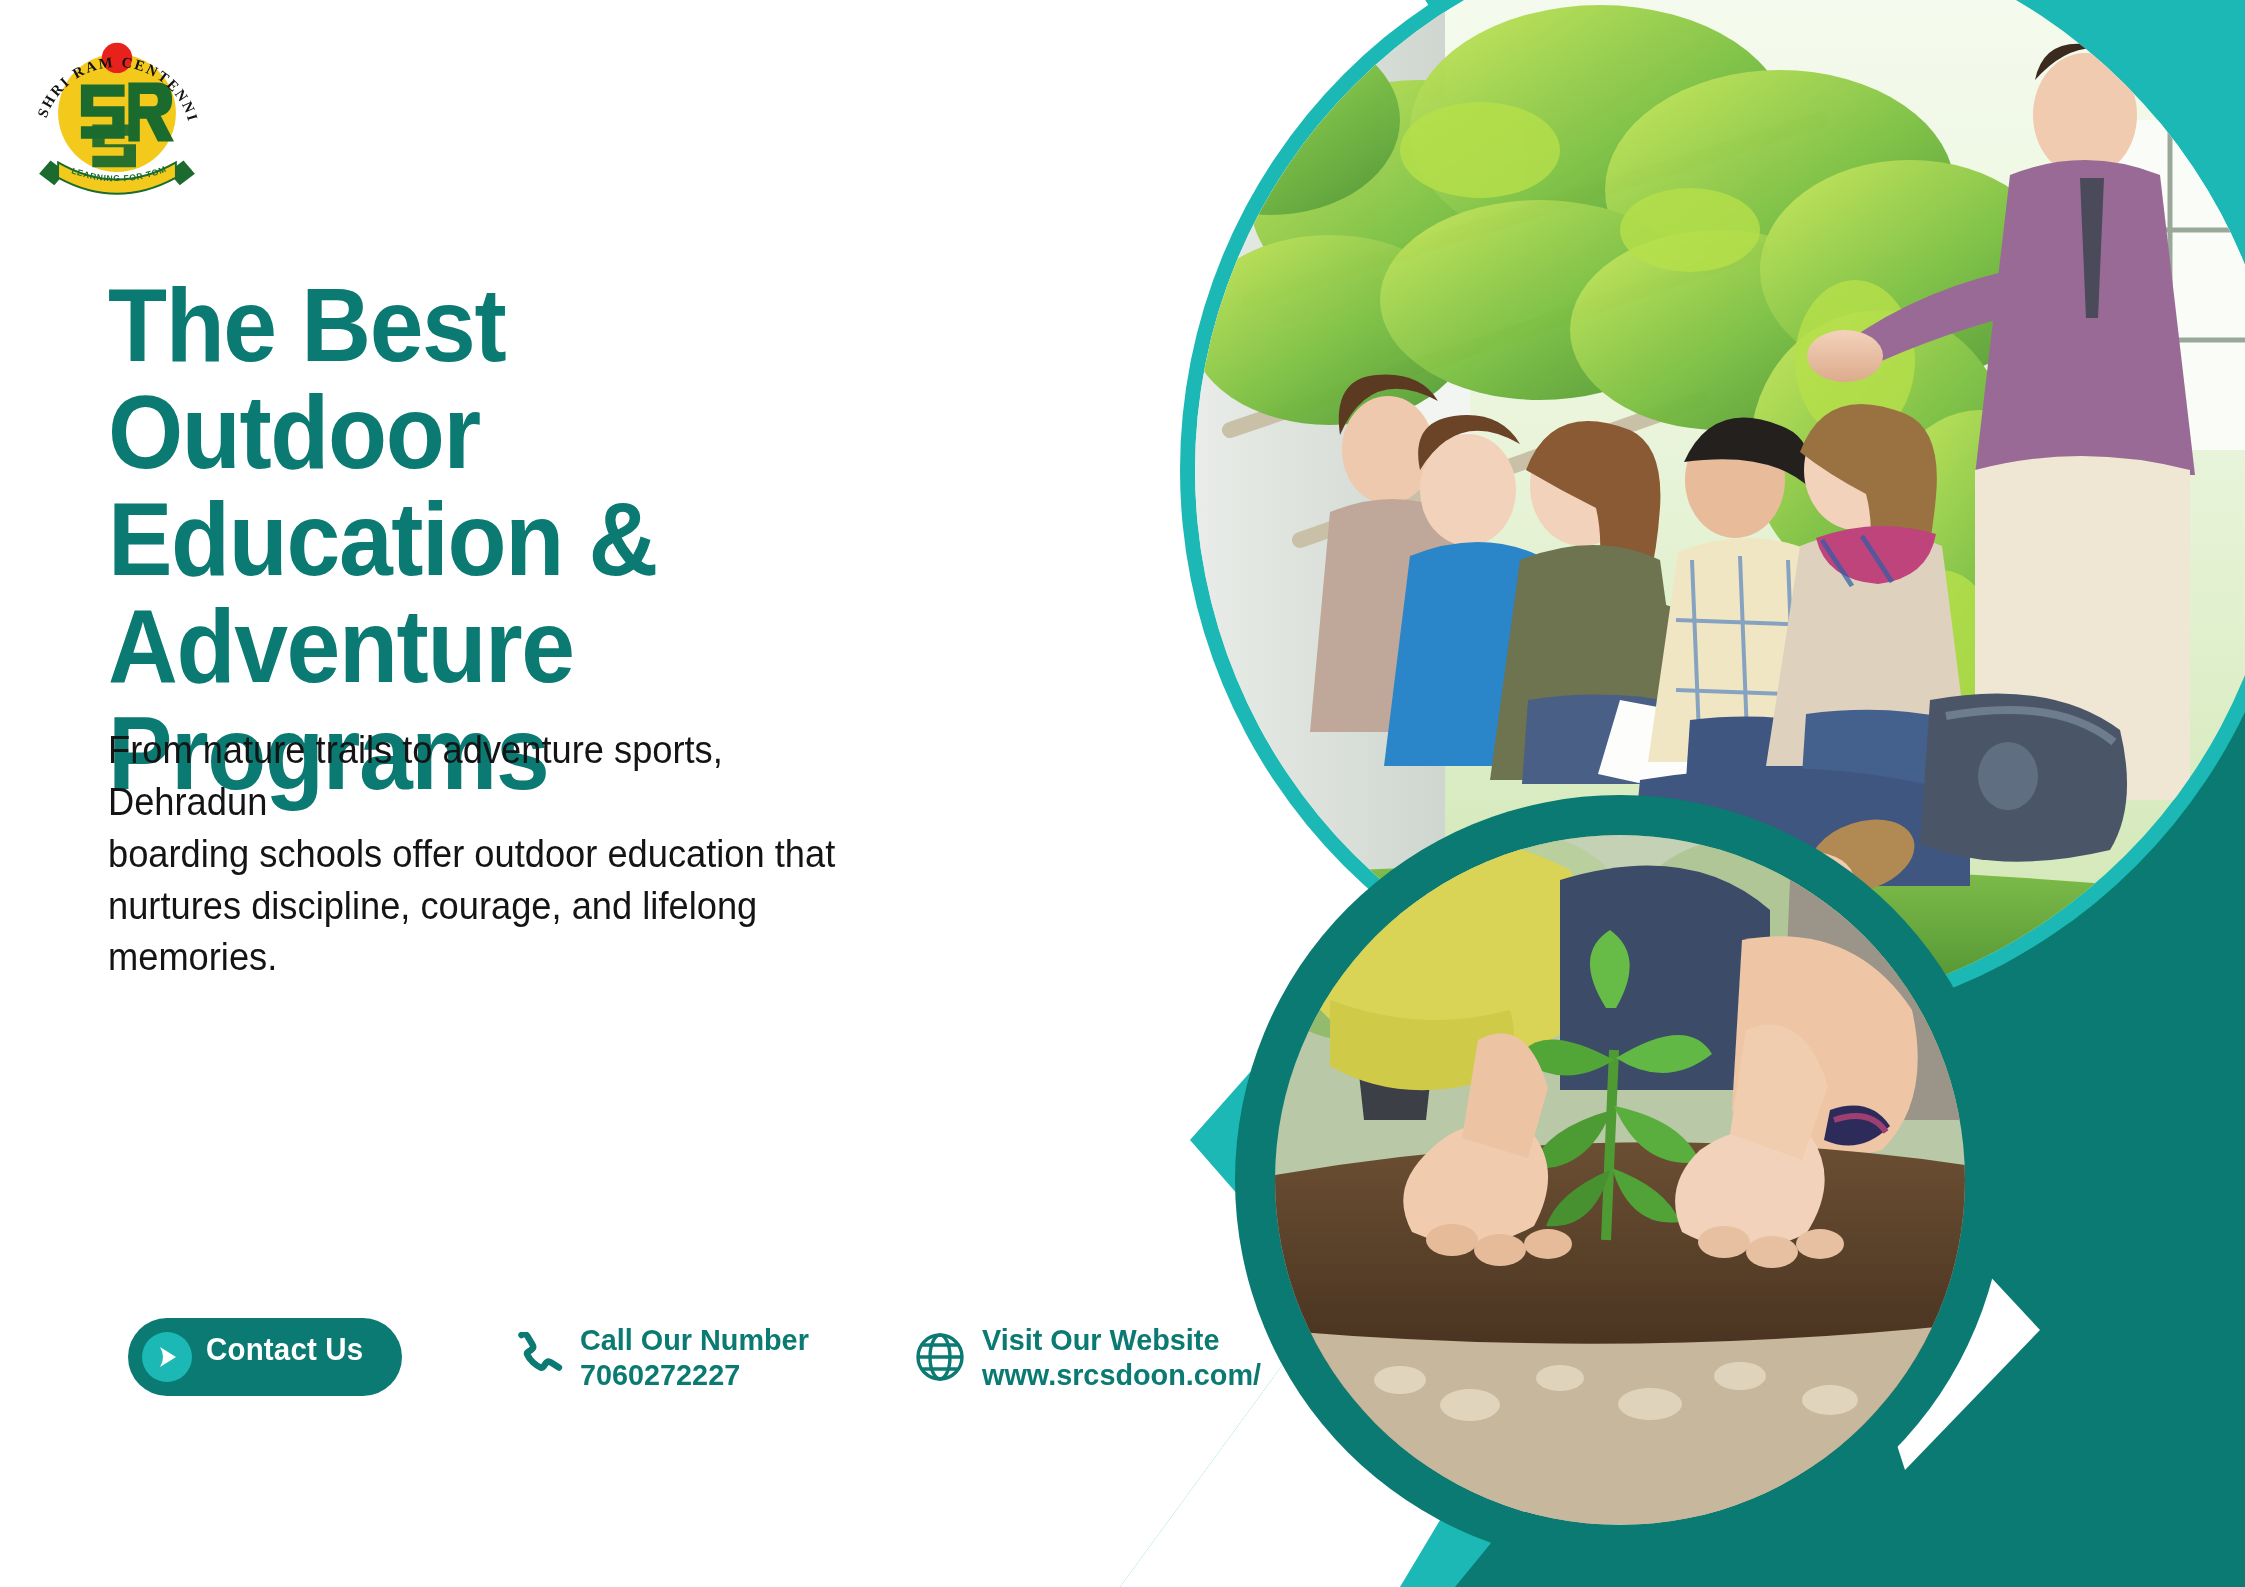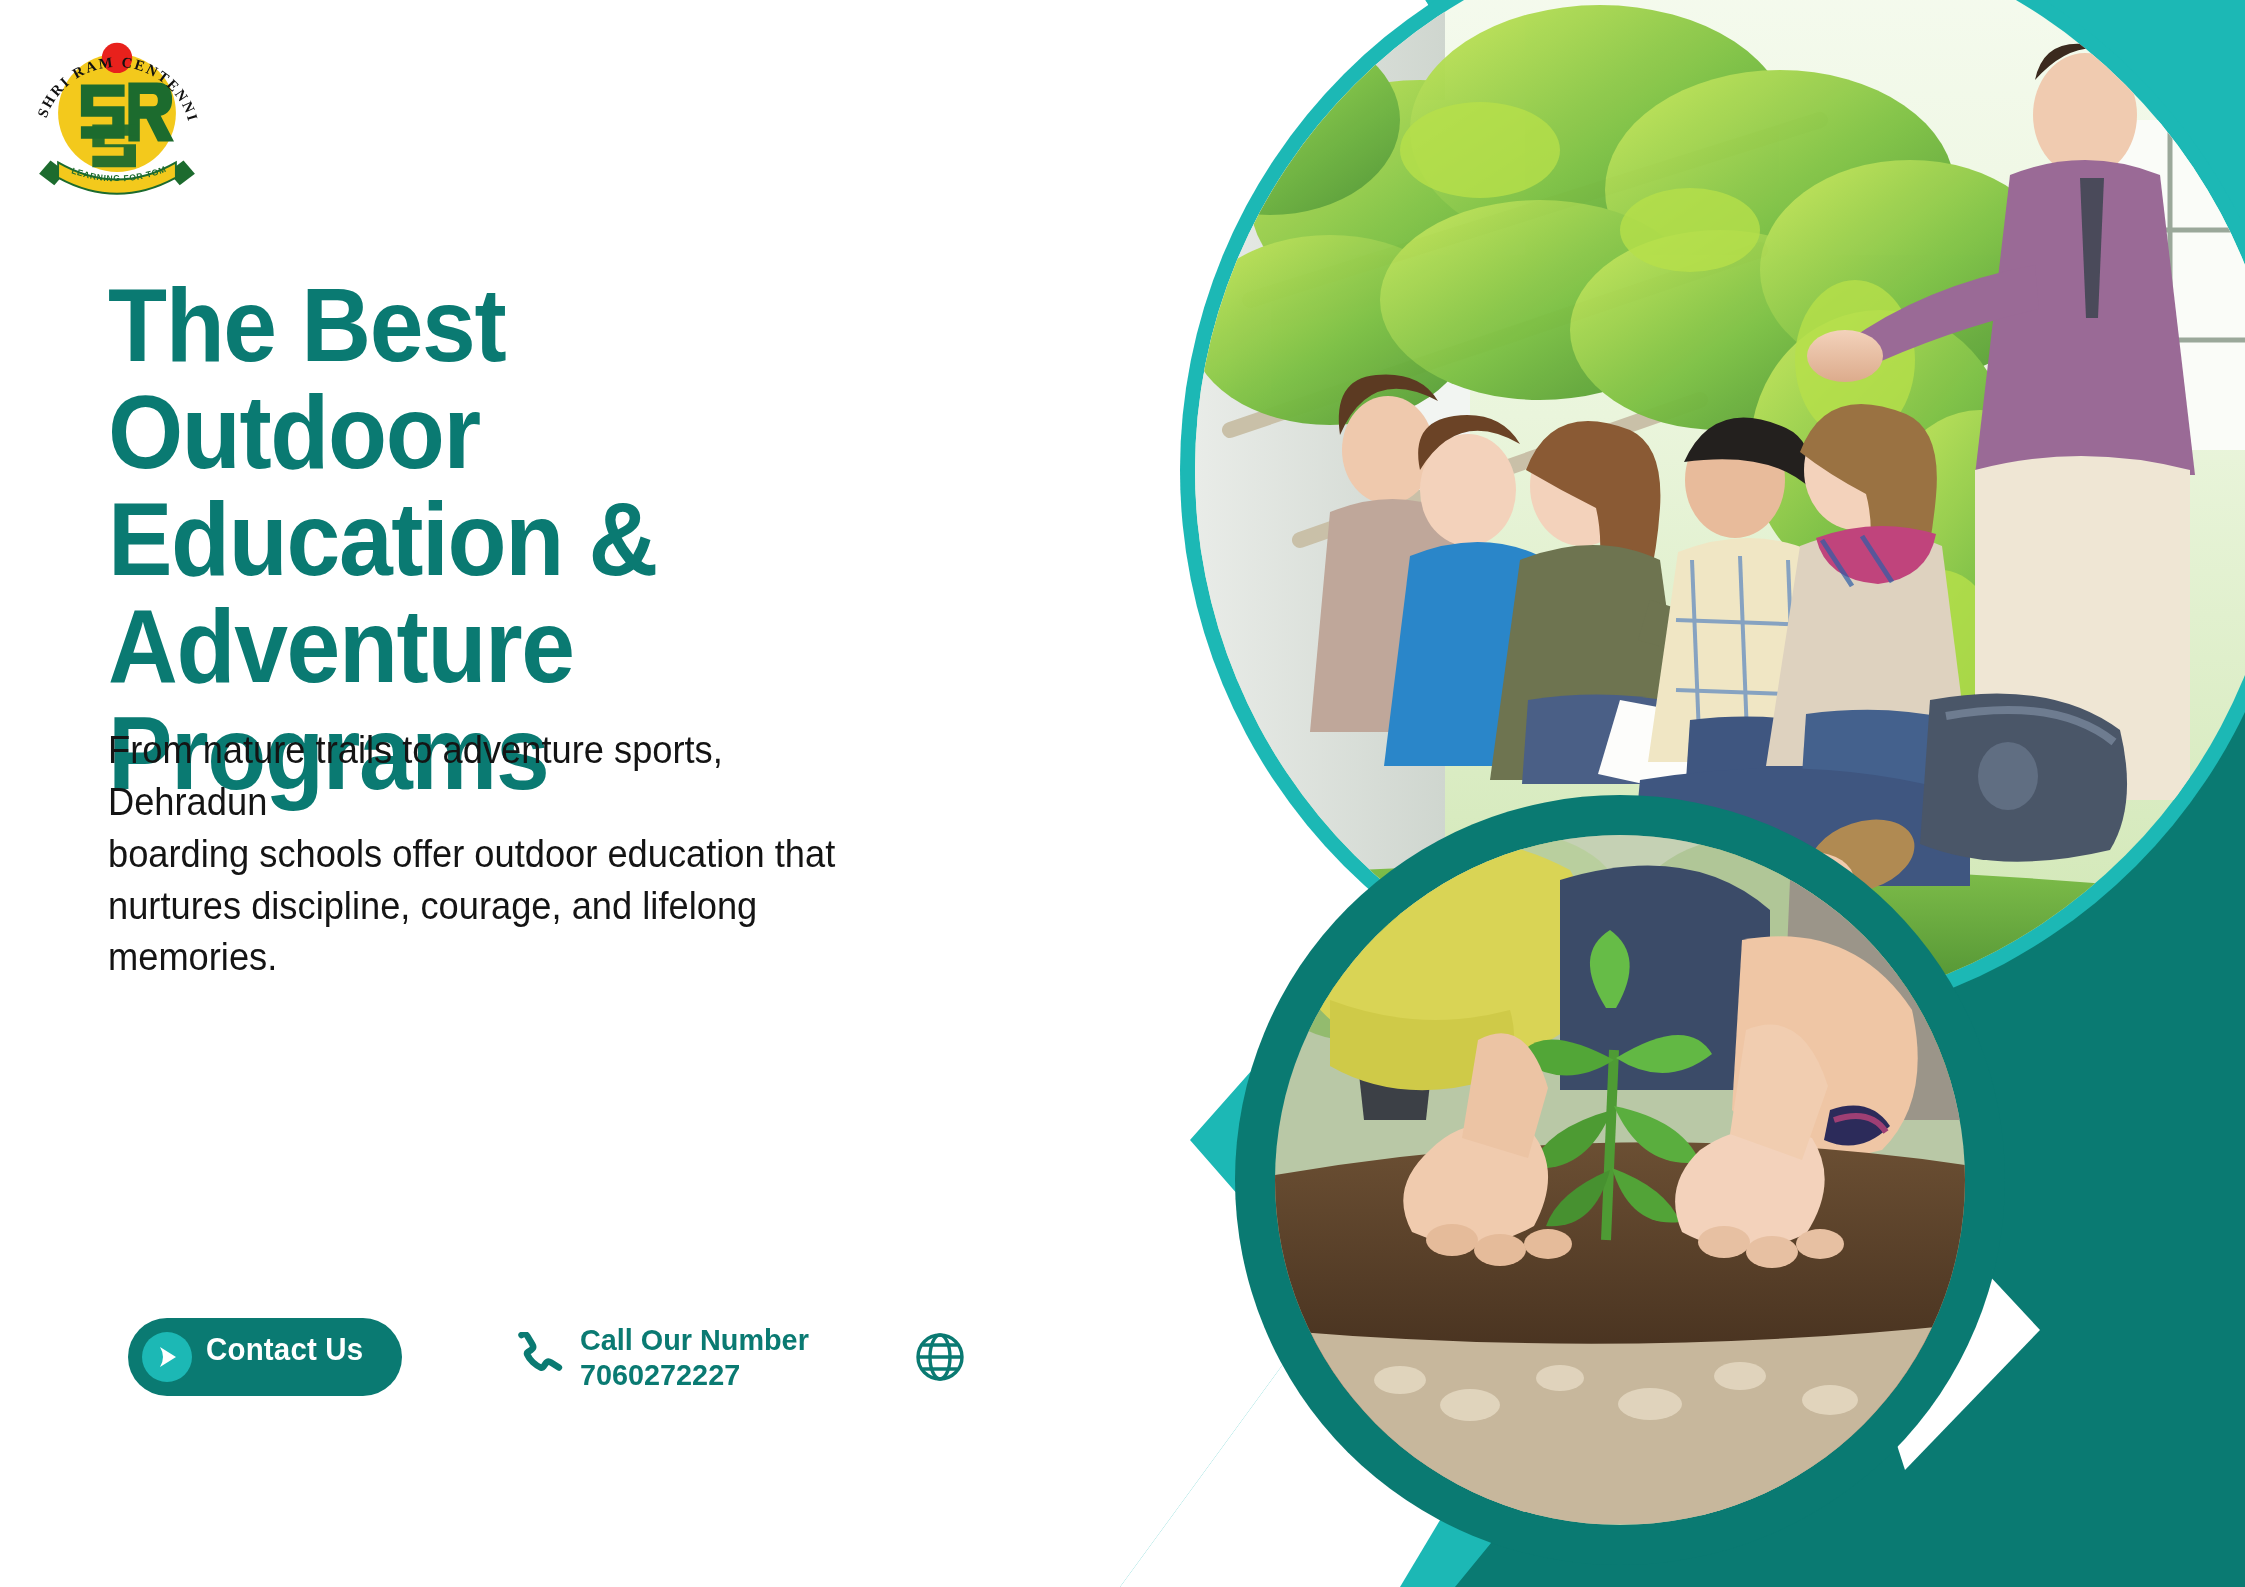--- a/index.html
+++ b/index.html
@@ -455,17 +455,21 @@
         <svg width="52" height="52" viewBox="0 0 52 52" xmlns="http://www.w3.org/2000/svg">
           <g fill="none" stroke="#0a7a72" stroke-width="3.4">
             <circle cx="26" cy="26" r="22"></circle>
             <ellipse cx="26" cy="26" rx="10" ry="22"></ellipse>
             <line x1="4" y1="26" x2="48" y2="26"></line>
             <path d="M8.4 14 h35.2"></path>
             <path d="M8.4 38 h35.2"></path>
           </g>
         </svg>
       </span>
+      <span class="info-text">
+        <div class="info-title">Visit Our Website</div>
+        <div class="info-sub">www.srcsdoon.com/</div>
+      </span>
     </div>
 
   </div>
 
 </div>
 
 </body></html>

